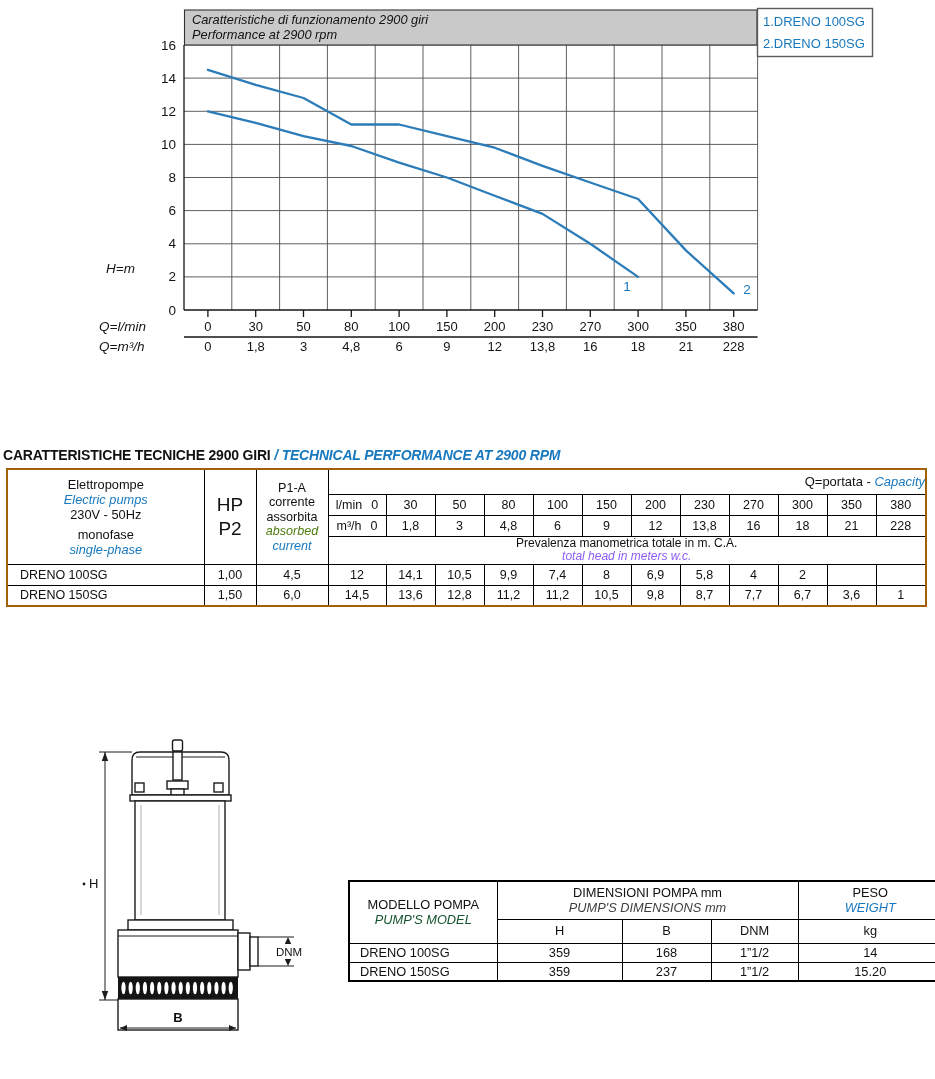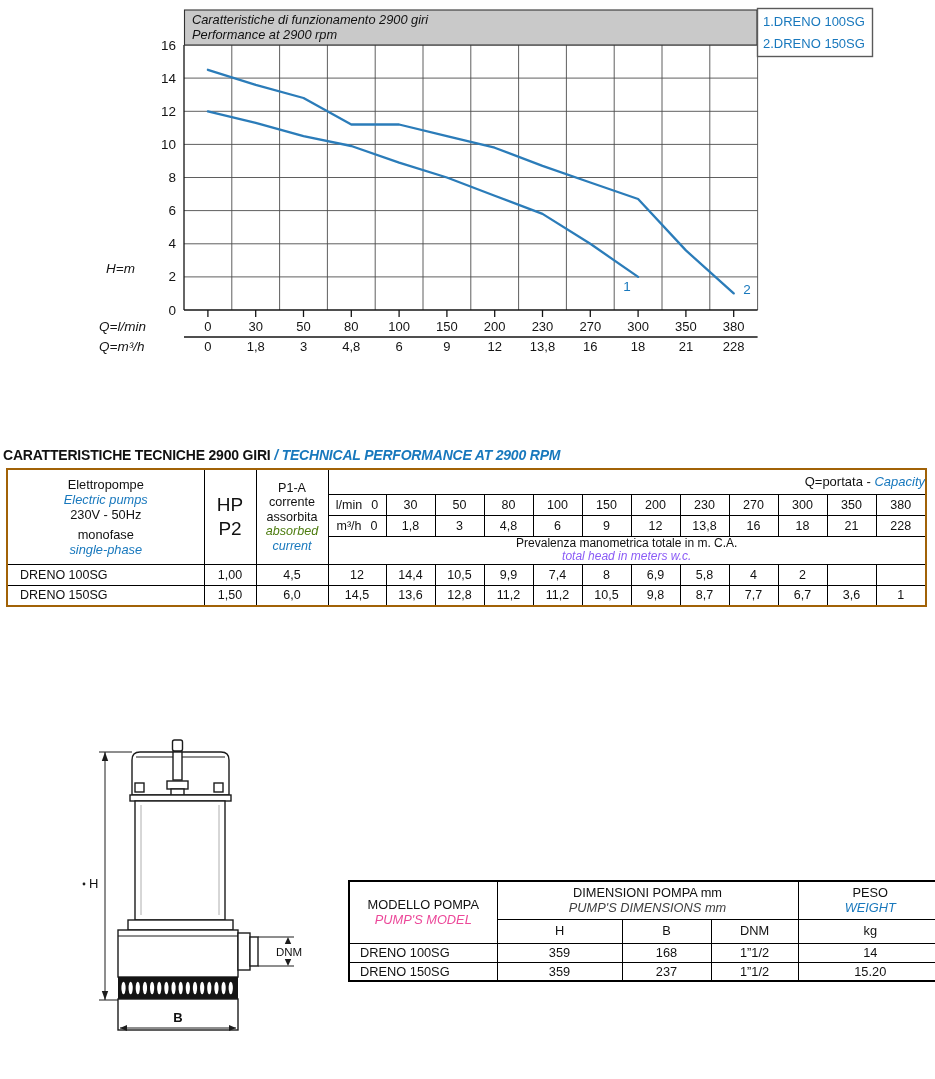--- a/index.html
+++ b/index.html
@@ -227,21 +227,21 @@
       <td colspan="12" class="note">
         <div>Prevalenza manometrica totale in m. C.A.</div>
         <div class="bi" style="color:#8b5cf6">total head in meters w.c.</div>
       </td>
     </tr>
     <tr class="r-data" id="data-row-0">
       <td class="model">DRENO 100SG</td>
       <td>1,00</td>
       <td>4,5</td>
     <td>12</td>
-          <td>14,4</td>
+          <td>14,1</td>
           <td>10,5</td>
           <td>9,9</td>
           <td>7,4</td>
           <td>8</td>
           <td>6,9</td>
           <td>5,8</td>
           <td>4</td>
           <td>2</td>
           <td></td>
           <td></td>
@@ -339,21 +339,21 @@
       <col style="width:148px">
         <col style="width:125px">
         <col style="width:89px">
         <col style="width:87px">
         <col>
     </colgroup>
     <tbody>
         <tr class="h1">
       <td rowspan="2">
         <div>MODELLO POMPA</div>
-        <div class="bi" style="color:#ec4899">PUMP'S MODEL</div>
+        <div class="bi" style="color:#14532d">PUMP'S MODEL</div>
       </td>
       <td colspan="3">
         <div>DIMENSIONI POMPA mm</div>
         <div class="bi" style="color:#404040">PUMP'S DIMENSIONS mm</div>
       </td>
       <td>
         <div>PESO</div>
         <div class="bi" style="color:#1878bd">WEIGHT</div>
       </td>
     </tr>

